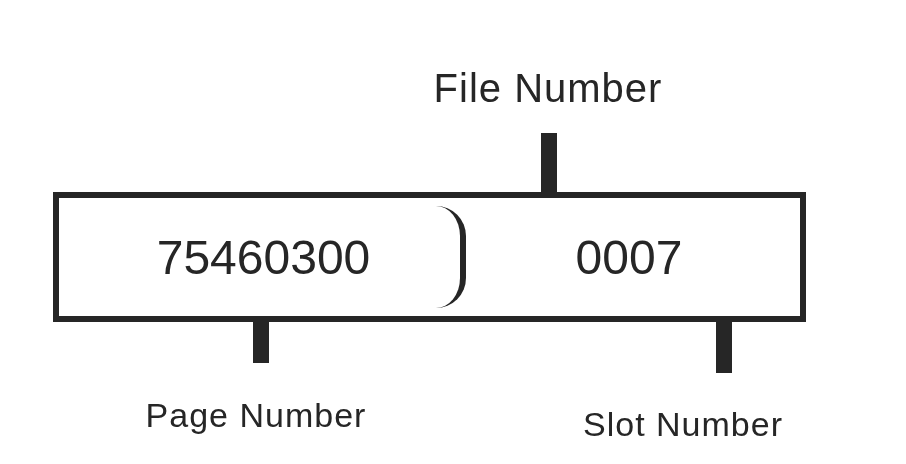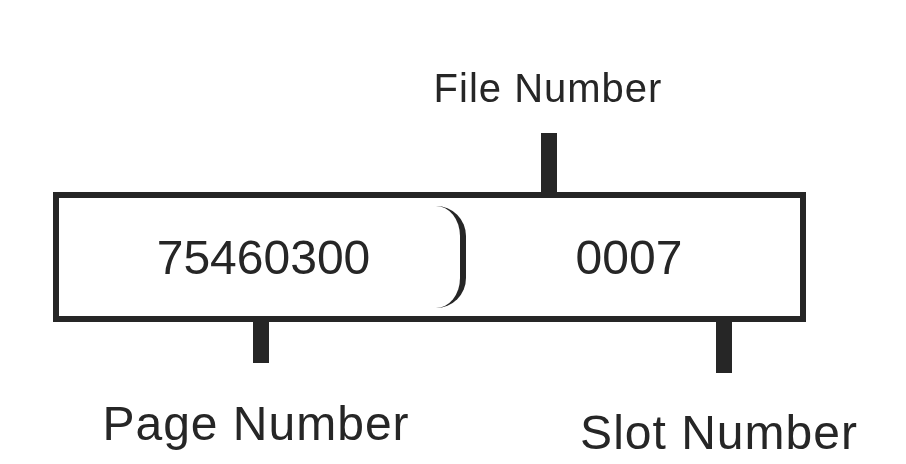--- a/index.html
+++ b/index.html
@@ -26,28 +26,28 @@
     white-space: nowrap;
     color: var(--text);
     letter-spacing: 1px;
   }
   .top-label {
     left: 532px;
     top: 42px;
     transform: translateX(-50%);
     font-size: 40px;
   }
-  .bottom-label { font-size: 48px; }
+  .bottom-label { font-size: 34px; }
   .page-label {
     left: 240px;
     top: 372px;
     transform: translateX(-50%);
   }
   .slot-label {
-    left: 703px;
+    left: 667px;
     top: 381px;
     transform: translateX(-50%);
   }
   .leader {
     position: absolute;
     width: 6px;
     background: var(--line);
   }
   .file-leader { left: 525px; top: 117px; height: 64px; }
   .page-leader { left: 237px; top: 304px; height: 43px; }

